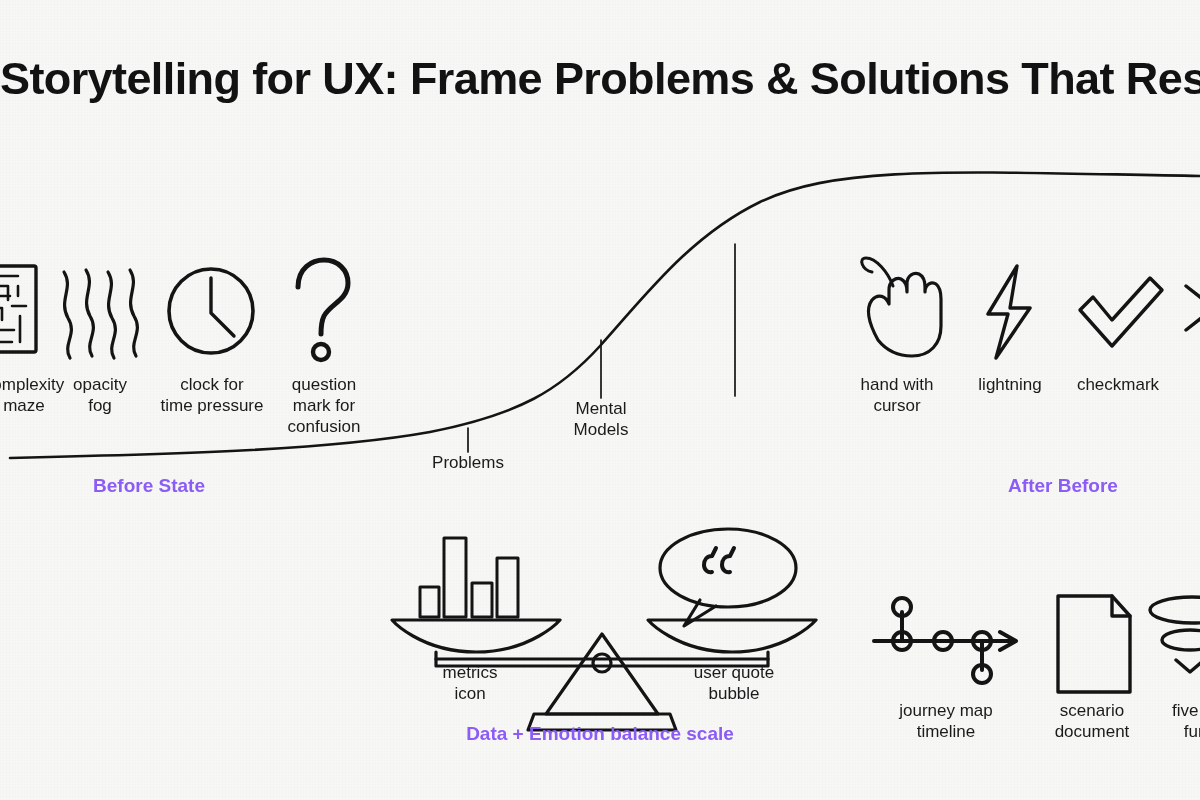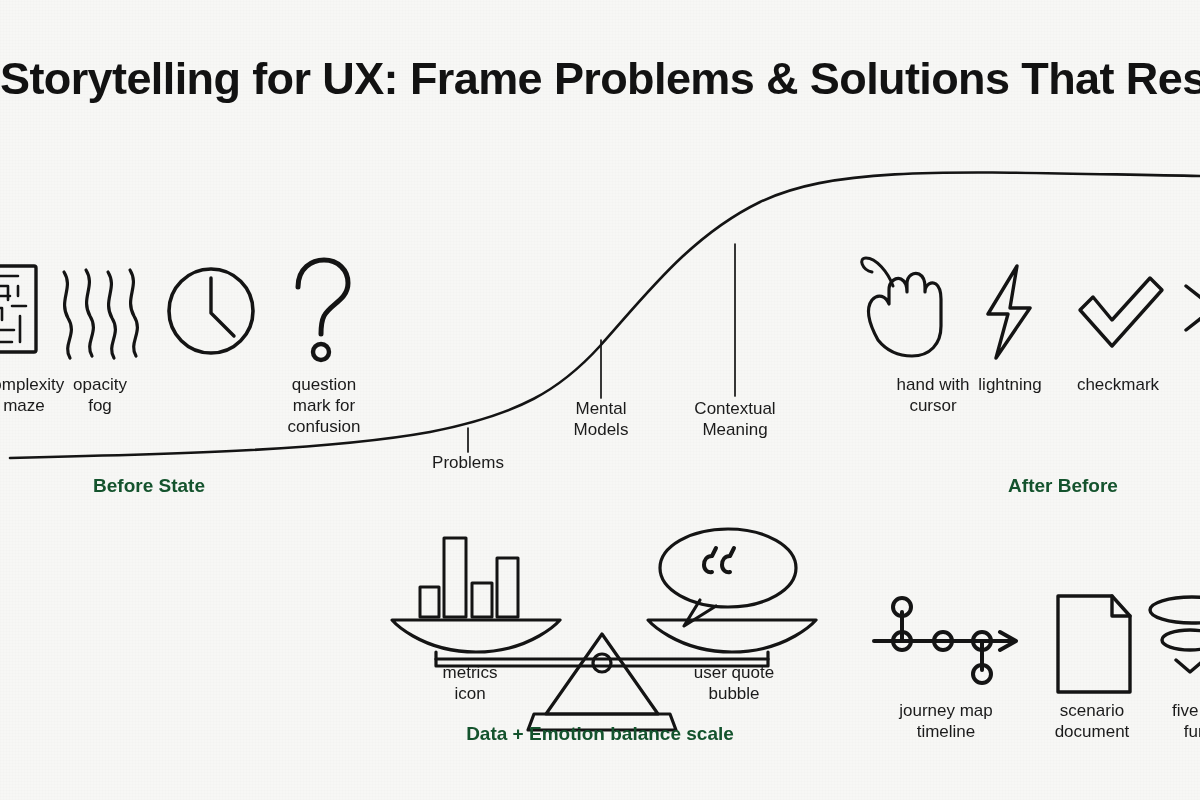--- a/index.html
+++ b/index.html
@@ -29,21 +29,21 @@
   svg.layer{position:absolute;inset:0;width:1200px;height:800px;overflow:visible;}
 
   .lbl{
     position:absolute;
     font-size:17px;line-height:21px;
     text-align:center;color:#1b1b1b;
     white-space:pre-line;
   }
   .lbl-strong{
     position:absolute;font-size:19px;font-weight:700;
-    text-align:center;color:#14532d;line-height:24px;
+    text-align:center;color:#8b5cf6;line-height:24px;
   }
 </style>
 </head>
 <body>
 
 <div id="paper-texture"></div>
 
 <div id="title">Storytelling for UX: Frame Problems &amp; Solutions That Resonate</div>
 
 <div class="stage">
@@ -57,22 +57,20 @@
 
       <line x1="468" y1="428" x2="468" y2="452" stroke-width="1.7"></line>
       <line x1="601" y1="340" x2="601" y2="398" stroke-width="1.7"></line>
       <line x1="735" y1="244" x2="735" y2="396" stroke-width="1.7"></line>
     </g>
   </svg>
 
   <div class="lbl" style="left:398px;top:452px;width:140px;">Problems</div>
   <div class="lbl" style="left:531px;top:398px;width:140px;">Mental
 Models</div>
-  <div class="lbl" style="left:660px;top:398px;width:150px;">Contextual
-Meaning</div>
 
   <svg class="layer" viewBox="0 0 1200 800">
     <g fill="none" stroke="#141414" stroke-width="3" stroke-linecap="round" stroke-linejoin="round">
 
       <g>
         <rect x="-18" y="266" width="54" height="86" rx="2" stroke-width="3.4"></rect>
         <path d="M -10,276 L 18,276 M -10,286 L 8,286 L 8,300 M 18,286 L 18,296
                  M -2,296 L 10,296 M -10,308 L 2,308 L 2,320 M 12,306 L 26,306
                  M -10,330 L 14,330 M 20,316 L 20,342 M 0,342 L 12,342
                  M -10,318 L -6,318" stroke-width="2.6"></path>
@@ -95,20 +93,22 @@
                  C 348,300 330,304 324,316 C 321,322 321,328 321,334"></path>
         <circle cx="321" cy="352" r="8" stroke-width="4.4"></circle>
       </g>
     </g>
   </svg>
 
   <div class="lbl" style="left:-26px;top:374px;width:100px;">complexity
 maze</div>
   <div class="lbl" style="left:50px;top:374px;width:100px;">opacity
 fog</div>
+  <div class="lbl" style="left:141px;top:374px;width:142px;">clock for
+time pressure</div>
   <div class="lbl" style="left:262px;top:374px;width:124px;">question
 mark for
 confusion</div>
 
   <div class="lbl-strong" style="left:58px;top:474px;width:182px;">Before State</div>
 
   <svg class="layer" viewBox="0 0 1200 800">
     <g fill="none" stroke="#141414" stroke-width="3" stroke-linecap="round" stroke-linejoin="round">
 
       <g>
@@ -127,21 +127,21 @@
       <g>
         <path d="M 1080,310 L 1093,297 L 1112,320 L 1150,278 L 1162,290 L 1112,346 Z" stroke-width="3.4"></path>
       </g>
 
       <g>
         <path d="M 1186,286 L 1214,308 L 1186,330" stroke-width="3.4"></path>
       </g>
     </g>
   </svg>
 
-  <div class="lbl" style="left:876px;top:374px;width:114px;">hand with
+  <div class="lbl" style="left:840px;top:374px;width:114px;">hand with
 cursor</div>
   <div class="lbl" style="left:958px;top:374px;width:104px;">lightning</div>
   <div class="lbl" style="left:1060px;top:374px;width:116px;">checkmark</div>
 
   <div class="lbl-strong" style="left:972px;top:474px;width:182px;">After Before</div>
 
   <svg class="layer" viewBox="0 0 1200 800">
     <g fill="none" stroke="#141414" stroke-width="3" stroke-linecap="round" stroke-linejoin="round">
 
       <g stroke-width="3">

